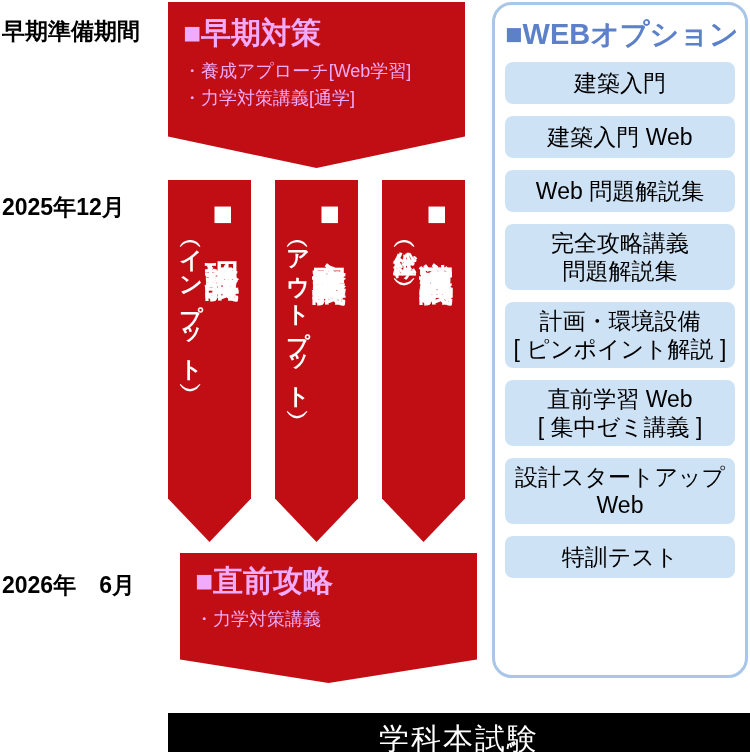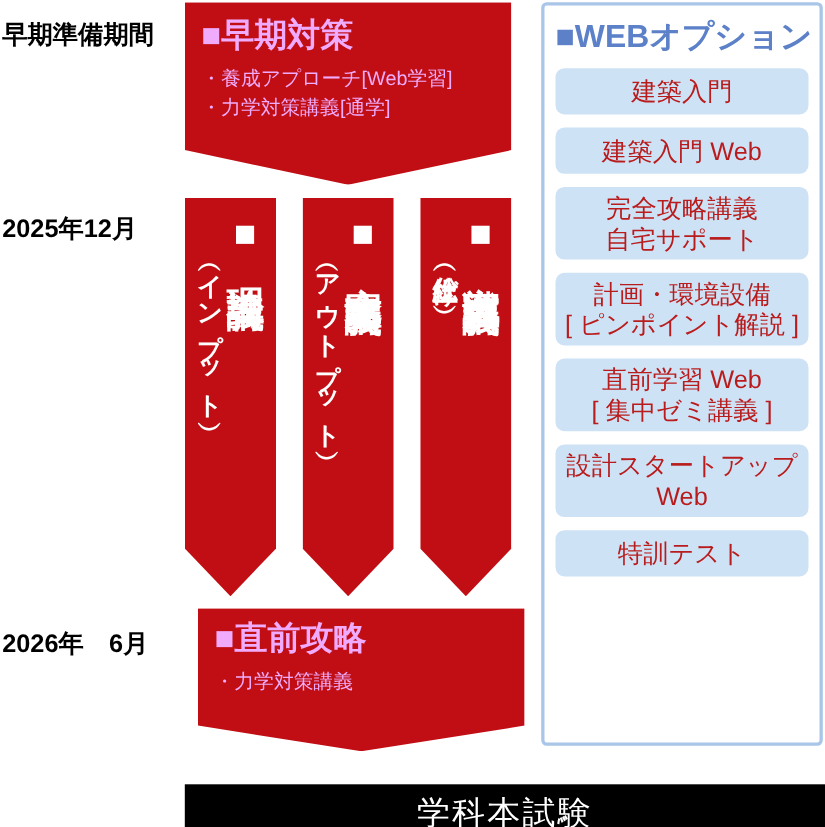--- a/index.html
+++ b/index.html
@@ -60,35 +60,35 @@
   .exam-bar{
     position:absolute;left:168px;top:697px;width:582px;height:53px;
     background:var(--bar-black);color:#fff;
     display:flex;align-items:center;justify-content:center;
     font-size:30px;letter-spacing:2px;margin-top:16px;
   }
 
   
   .web-panel{
     position:absolute;left:492px;top:2px;width:256px;height:676px;
-    background:#ffffff;border:3px solid var(--panel-border);border-radius:5px;
+    background:#ffffff;border:3px solid var(--panel-border);border-radius:20px;
     padding:8px 10px 10px 10px;
     display:flex;flex-direction:column;
   }
   .web-panel-title{
     text-align:center;font-size:29px;font-weight:bold;
     color:var(--header-blue);line-height:1.2;
     margin:4px 0 10px 0;white-space:nowrap;
   }
   .web-items{display:flex;flex-direction:column;gap:12px;}
   .web-item{
     background:var(--item-bg);border-radius:8px;
     min-height:42px;padding:5px 6px;
     display:flex;align-items:center;justify-content:center;
-    text-align:center;font-size:23px;line-height:28px;color:#b91c1c;
+    text-align:center;font-size:23px;line-height:28px;color:#000000;
     white-space:pre-line;
   }
 </style>
 </head>
 <body>
 
 <div class="stage">
 
   <div class="tl-label" style="top:16px">早期準備期間</div>
   <div class="tl-label" style="top:192px">2025年12月</div>
@@ -126,22 +126,23 @@
 
   <div class="exam-bar">
     <span>学科本試験</span>
   </div>
 
   <div class="web-panel">
     <div class="web-panel-title">■WEBオプション</div>
     <div class="web-items">
       <div class="web-item">建築入門</div>
       <div class="web-item">建築入門 Web</div>
+      <div class="web-item">Web 問題解説集</div>
       <div class="web-item">完全攻略講義
-自宅サポート</div>
+問題解説集</div>
       <div class="web-item">計画・環境設備
 [ ピンポイント解説 ]</div>
       <div class="web-item">直前学習 Web
 [ 集中ゼミ講義 ]</div>
       <div class="web-item">設計スタートアップ
 Web</div>
       <div class="web-item">特訓テスト</div>
     </div>
   </div>
 

